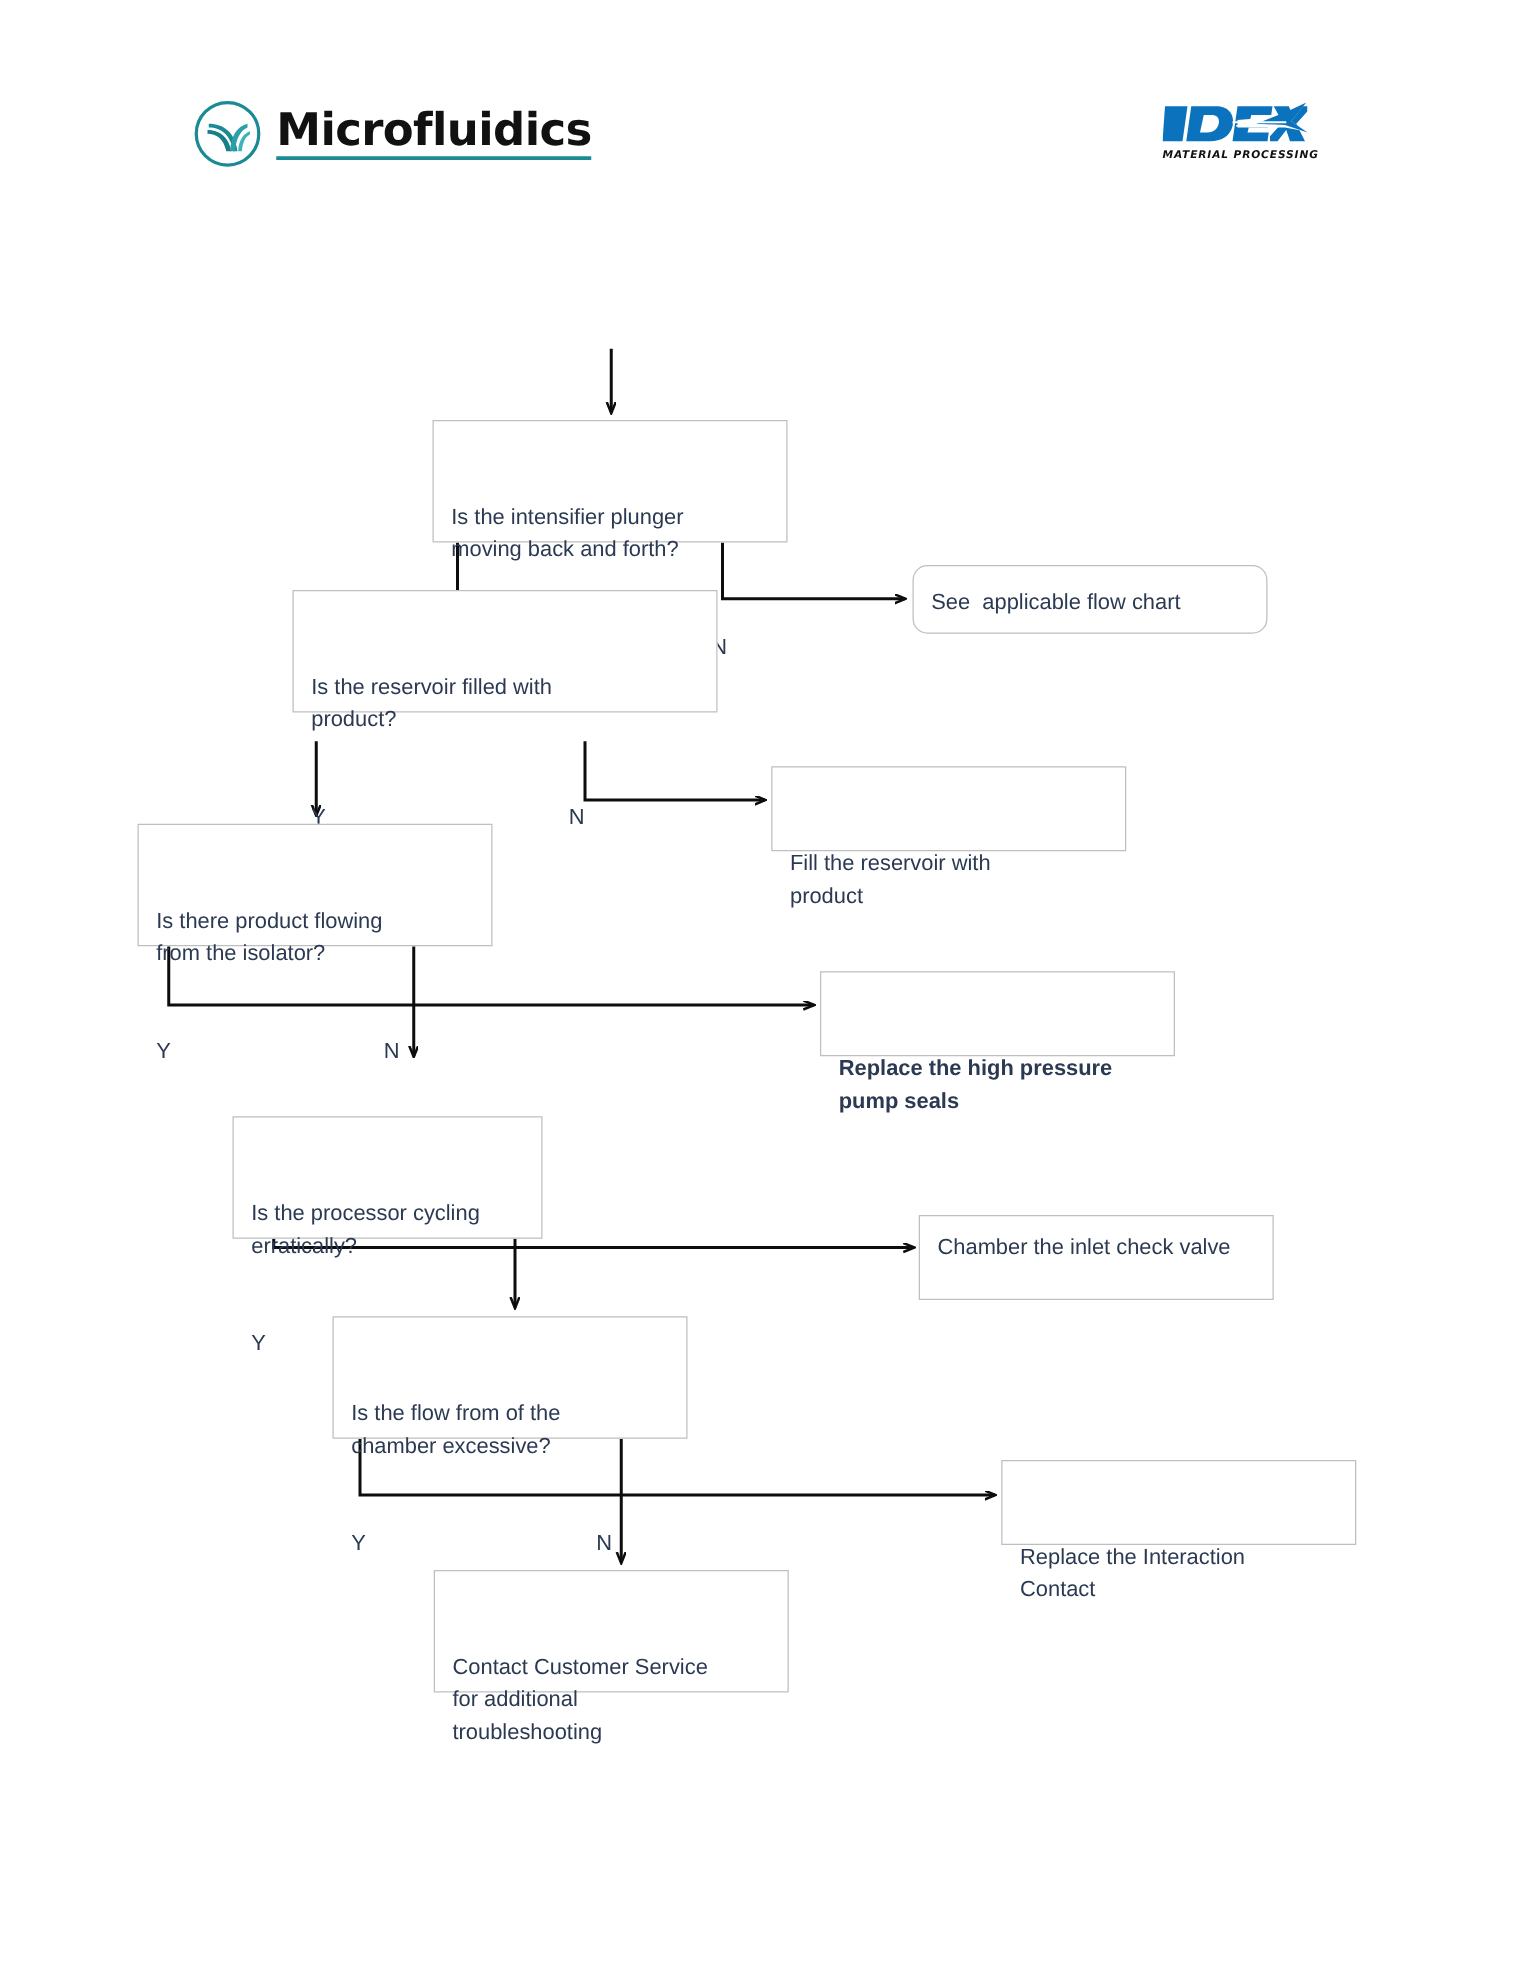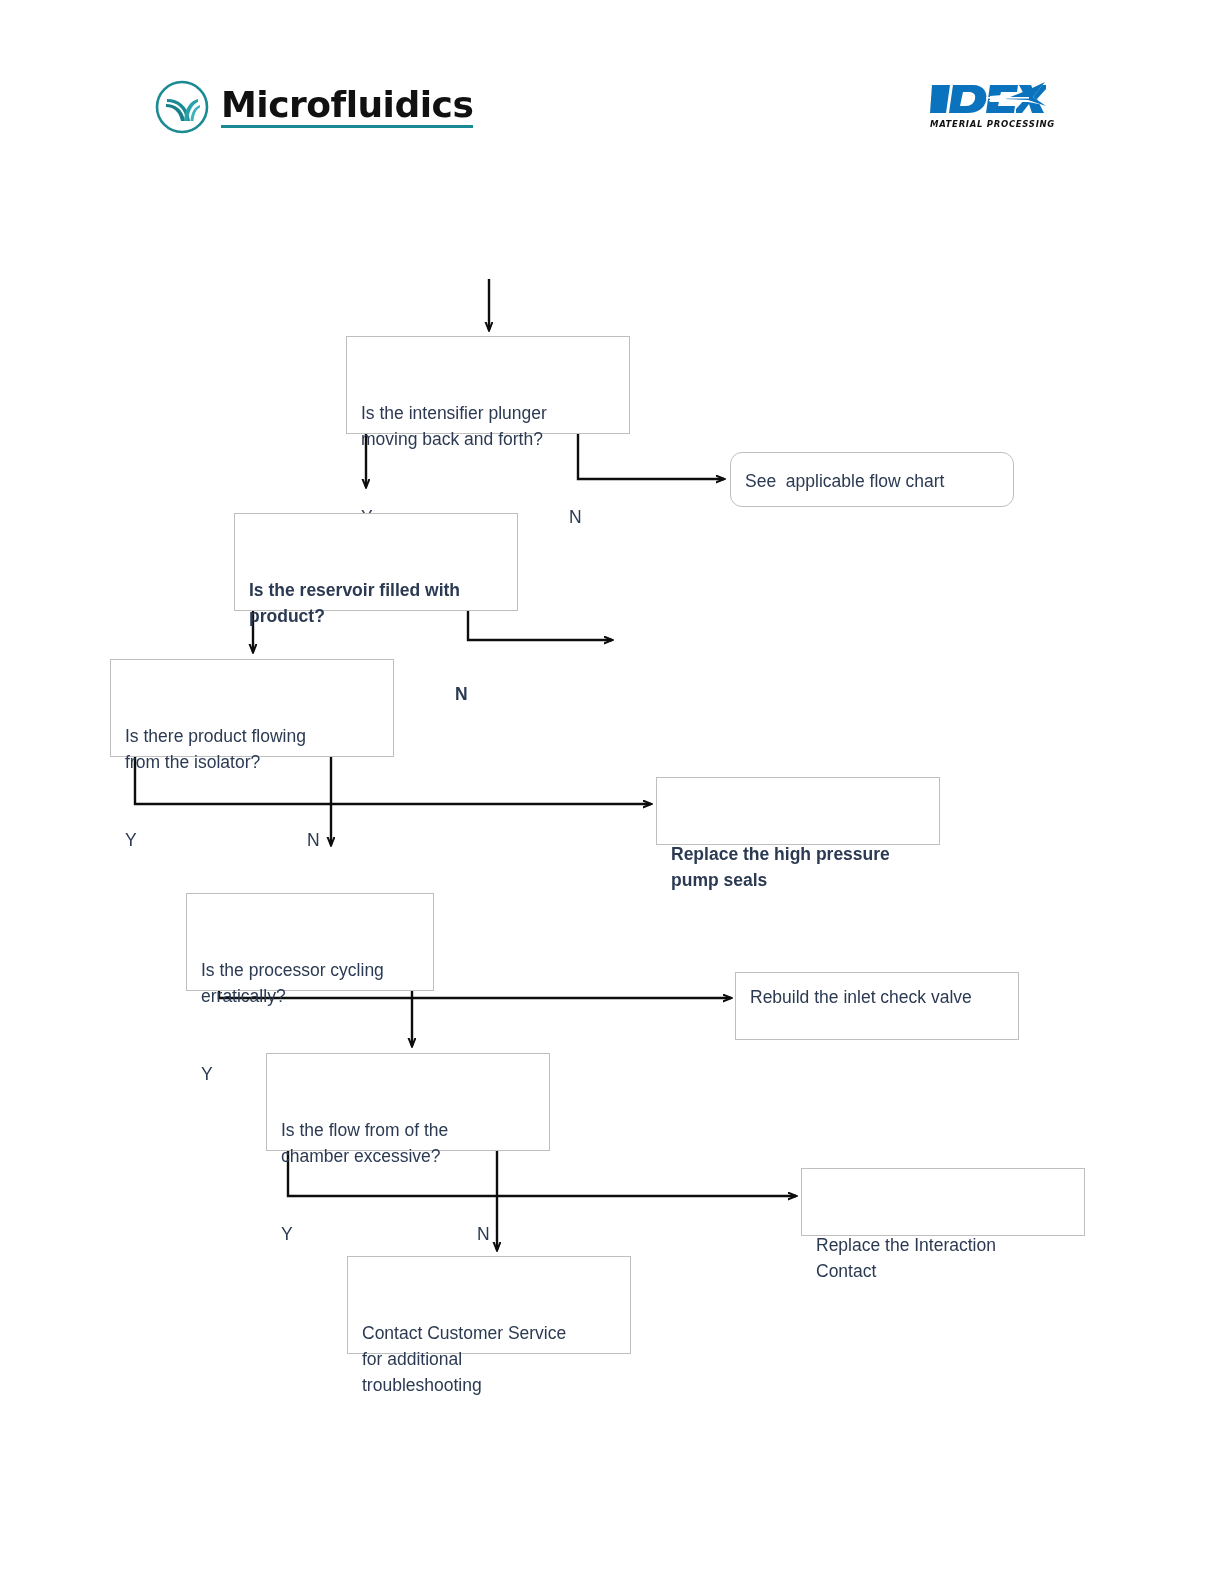--- a/index.html
+++ b/index.html
@@ -193,29 +193,33 @@
     <span class="yn-row">
       <span class="yn yn-y">Y</span>
       <span class="yn" style="left:208px;">N</span>
     </span>
   </div>
 
   <div class="node" style="left:730px; top:452px; width:284px; height:55px; display:flex; align-items:center;border-radius:12px;">
     <span class="q-line">See  applicable flow chart</span>
   </div>
 
-  <div class="node" style="left:234px; top:513px; width:284px; height:98px;font-weight:bold;">
+  <div class="node" style="left:234px; top:472px; width:340px; height:98px;">
     <span class="q-line">Is the reservoir filled with
 product?</span>
     <span class="yn-row">
       <span class="yn yn-y">Y</span>
       <span class="yn" style="left:206px;">N</span>
     </span>
   </div>
 
+  <div class="node" style="left:617px; top:613px; width:284px; height:68px;">
+    <span class="q-line">Fill the reservoir with
+product</span>
+  </div>
 
   <div class="node" style="left:110px; top:659px; width:284px; height:98px;">
     <span class="q-line">Is there product flowing
 from the isolator?</span>
     <span class="yn-row">
       <span class="yn yn-y">Y</span>
       <span class="yn" style="left:182px;">N</span>
     </span>
   </div>
 
@@ -227,21 +231,21 @@
   <div class="node" style="left:186px; top:893px; width:248px; height:98px;">
     <span class="q-line">Is the processor cycling
 erratically?</span>
     <span class="yn-row">
       <span class="yn yn-y">Y</span>
       <span class="yn" style="left:196px;">N</span>
     </span>
   </div>
 
   <div class="node" style="left:735px; top:972px; width:284px; height:68px; display:flex; align-items:flex-start;">
-    <span class="q-line">Rebuild the inlet check valve</span>
+    <span class="q-line">Chamber the inlet check valve</span>
   </div>
 
   <div class="node" style="left:266px; top:1053px; width:284px; height:98px;">
     <span class="q-line">Is the flow from of the
 chamber excessive?</span>
     <span class="yn-row">
       <span class="yn yn-y">Y</span>
       <span class="yn" style="left:196px;">N</span>
     </span>
   </div>

